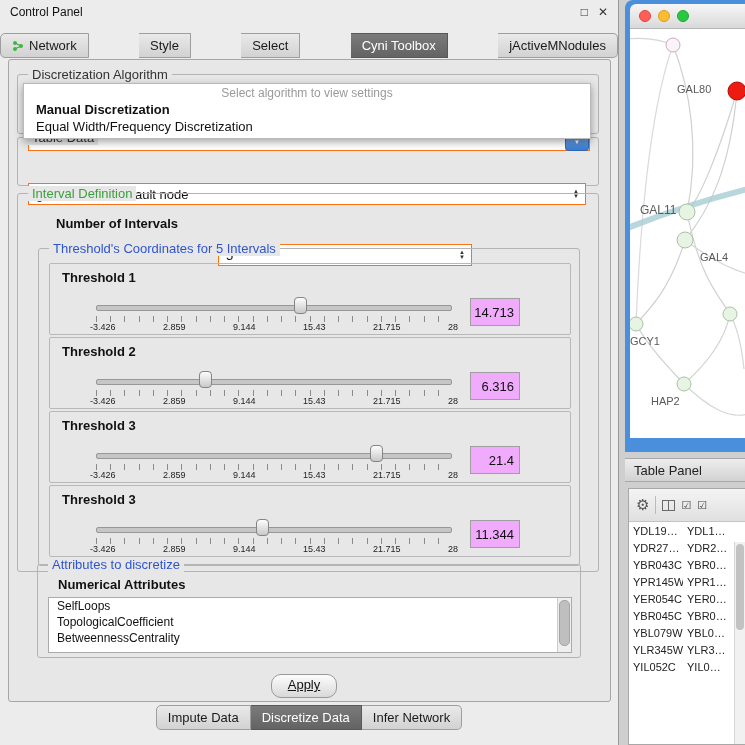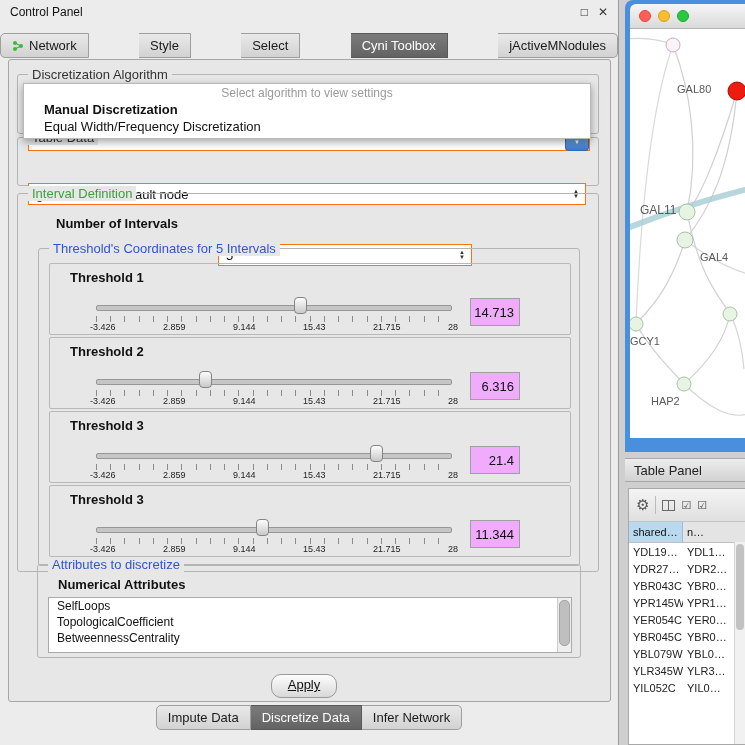--- a/index.html
+++ b/index.html
@@ -40,27 +40,27 @@
                   justify-content:center; font-size:6px; line-height:5px; color:#333; }
   .combo-blue-end { position:absolute; right:0; top:-1px; bottom:-1px; width:24px;
                     border-radius:3px; background:linear-gradient(#8ebbec,#3a7bd0);
                     display:flex; flex-direction:column; align-items:center; justify-content:center;
                     font-size:6px; line-height:5px; color:#fff; border:1px solid #2f6ab8; box-sizing:border-box; }
 
   
   .algo-popup { position:absolute; left:14px; top:23px; width:566px; height:54px; z-index:30;
                 background:#fff; border:1px solid #b9b9b9; box-shadow:0 3px 8px rgba(0,0,0,.35); }
   .popup-placeholder { text-align:center; color:#9a9a9a; font-size:12px; padding-top:2px; height:15px; }
-  .popup-option { font-size:13px; padding:1px 20px; color:#111; }
+  .popup-option { font-size:13px; padding:1px 12px; color:#111; }
   .popup-option.bold { font-weight:bold; }
 
   
   .threshold-block { position:absolute; left:10px; width:520px; height:70px;
                      border:1px solid #b8b8b8; border-radius:2px; }
-  .t-label { position:absolute; left:20px; top:6px; font-size:13px; font-weight:bold; }
+  .t-label { position:absolute; left:12px; top:6px; font-size:13px; font-weight:bold; }
   .slider { position:absolute; left:46px; top:28px; width:356px; height:40px; }
   .slider-track { position:absolute; left:0; right:0; top:13px; height:4px;
                   background:#c6c6c6; border:1px solid #979797; border-radius:2px; }
   .slider-thumb { position:absolute; top:5px; width:13px; height:17px;
                   background:linear-gradient(#fdfdfd,#c9c9c9); border:1px solid #848484;
                   border-radius:4px; box-sizing:border-box; }
   .ticks { position:absolute; left:0; right:0; top:24px; height:6px;
            background:repeating-linear-gradient(to right,#8a8a8a 0 1px,transparent 1px 14.24px); }
   .tick-labels { position:absolute; left:-6px; right:-6px; top:30px; display:flex;
                  justify-content:space-between; font-size:9px; color:#222; }
@@ -354,24 +354,20 @@
   </div>
 
   <div class="table-window">
     <div class="tw-toolbar">
       <span class="icon-gear">⚙</span>
       <span class="tb-divider"></span>
       <span class="icon-columns"></span>
       <span class="icon-check">☑</span>
       <span class="icon-check">☑</span>
     </div>
-    <div class="tw-header">
-      <div class="th1">shared…</div>
-      <div class="th2">n…</div>
-    </div>
     <div>
         <div class="tw-row">
           <div class="c1">YDL19…</div>
           <div class="c2">YDL1…</div>
         </div>
         <div class="tw-row">
           <div class="c1">YDR27…</div>
           <div class="c2">YDR2…</div>
         </div>
         <div class="tw-row">

